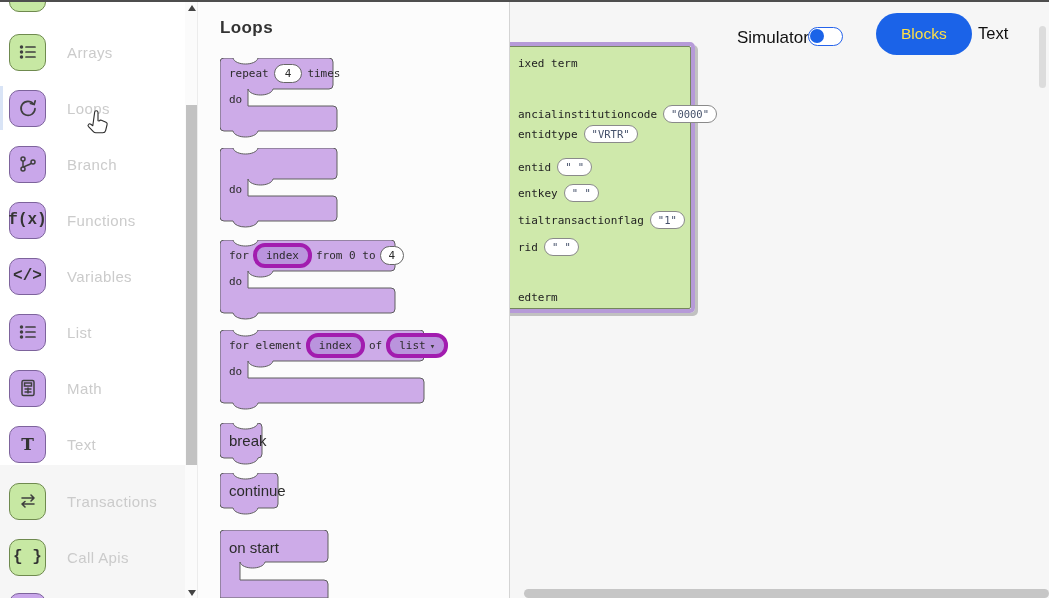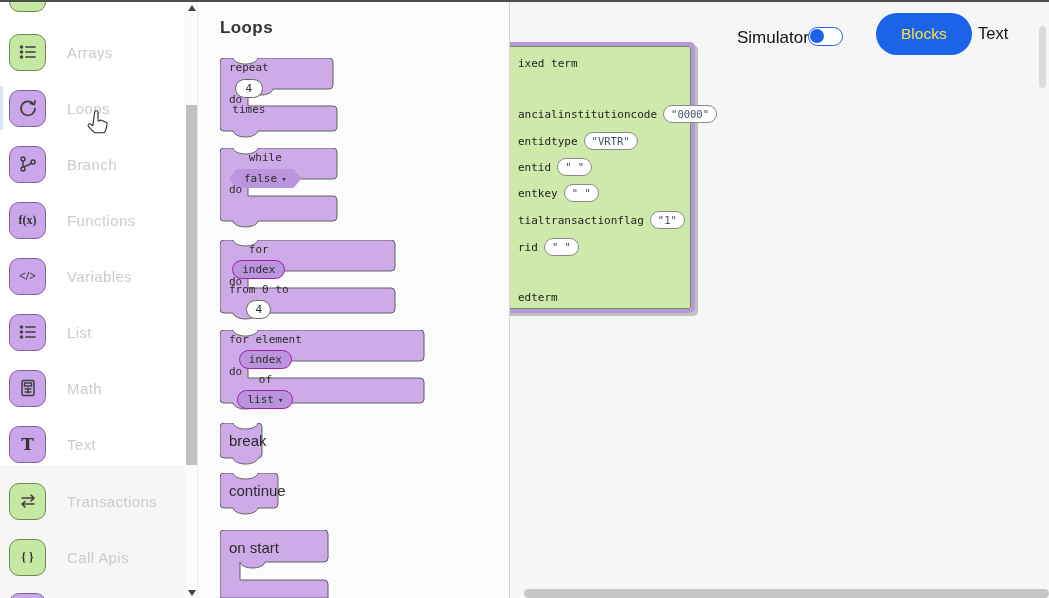--- a/index.html
+++ b/index.html
@@ -9,40 +9,40 @@
   .top-border { position:absolute; top:0; left:0; width:100%; height:2px; background:#4e4e4e; z-index:60; }
 
   
   .sidebar { position:absolute; left:0; top:0; width:185px; height:465px; background:#ffffff; z-index:30; }
   .active-strip { position:absolute; left:0; top:86px; width:3px; height:44px; background:#d9e4f6; }
   .side-item { position:absolute; left:0; height:38px; display:flex; align-items:center; padding-left:9px; gap:21px; cursor:pointer; }
   .icn { width:37px; height:37px; border-radius:10px; display:flex; align-items:center; justify-content:center; flex:0 0 auto; }
   .icn.green  { background:#c7e8a3; border:1.5px solid #6f8a4f; }
   .icn.purple { background:#c9a7ea; border:1.5px solid #7d639c; }
   .icn svg { display:block; }
-  .glyph { font-family:Liberation Serif, serif; font-size:12px; font-weight:bold; color:#333; }
+  .glyph { font-family:Liberation Mono, monospace; font-size:16px; font-weight:bold; color:#333; }
   .glyph.serif { font-family:"DejaVu Serif", serif; font-size:17px; }
   .side-label { font-size:15px; color:#cbcbcb; letter-spacing:0.4px; }
 
   
   .flyout { position:absolute; left:185px; top:0; width:325px; height:598px; background:#fcfcfc; border-right:1px solid #d4d4d4; z-index:20; }
   .fly-track { position:absolute; left:0; top:0; width:13px; height:598px; background:#fbfbfb; border-right:1px solid #ececec; }
   .fly-thumb { position:absolute; left:1px; top:105px; width:11px; height:360px; background:#c2c2c2; }
   .fly-arrow-up { position:absolute; left:3px; top:5px; width:0; height:0; border-left:4px solid transparent; border-right:4px solid transparent; border-bottom:6px solid #444; }
   .fly-arrow-down { position:absolute; left:3px; bottom:2px; width:0; height:0; border-left:4px solid transparent; border-right:4px solid transparent; border-top:6px solid #444; }
   .fly-title { position:absolute; left:35px; top:18px; font-size:17px; font-weight:bold; color:#333; letter-spacing:0.4px; }
 
   .blk { position:absolute; left:35px; }
   .blk svg path { fill:#cdabe8; stroke:#5f5f5f; stroke-width:1; }
   .b-row { position:absolute; top:3px; left:9px; height:25px; display:flex; align-items:center; gap:5px;
-           font-family:"DejaVu Sans Mono", monospace; font-size:11px; color:#2b2b2b; white-space:nowrap;flex-direction:column; }
+           font-family:"DejaVu Sans Mono", monospace; font-size:11px; color:#2b2b2b; white-space:nowrap; }
   .b-do  { position:absolute; top:35px; left:9px; font-family:"DejaVu Sans Mono", monospace; font-size:11px; color:#2b2b2b; }
   .b-lbl { position:absolute; top:9px; left:9px; font-family:Liberation Sans, sans-serif; font-size:15px; color:#2b2b2b; }
   .num-pill { background:#ffffff; border:1px solid #666; border-radius:12px; padding:2px 10px; font-size:11px; }
-  .var-pill { background:#ba94dd; border:1px solid #a21caf; border-radius:12px; padding:2px 9px; font-size:11px; }
+  .var-pill { background:#ba94dd; border:4px solid #a21caf; border-radius:12px; padding:2px 9px; font-size:11px; }
   .hex-pill { background:#bb95de; padding:3px 15px; font-size:11px;
               clip-path:polygon(11% 0,89% 0,100% 50%,89% 100%,11% 100%,0 50%); }
   .caret::after { content:"▾"; font-size:9px; margin-left:4px; color:#3a3a3a; }
 
   
   .canvas { position:absolute; left:510px; top:0; width:539px; height:486px; background:#f6f6f6; overflow:hidden; z-index:10; }
   .g-wrap { position:absolute; left:-9px; top:42px; width:194px; border:4px solid #b69ad8; border-radius:5px;
             box-shadow:3px 3px 0 rgba(70,70,70,0.3); }
   .g-inner { background:#cfe9ab; border:1px solid #74865c; border-radius:2px; height:263px; position:relative;
              font-family:"DejaVu Sans Mono", monospace; font-size:11px; color:#222; }
@@ -71,21 +71,21 @@
 <div class="top-border"></div>
 
 <div class="canvas">
   <div class="g-wrap">
     <div class="g-inner">
       <div class="g-row" style="top:10px">ixed term</div>
       <div class="g-row" style="top:58px">
         <span>ancialinstitutioncode</span>
         <span class="g-pill">"0000"</span>
       </div>
-      <div class="g-row" style="top:85px">
+      <div class="g-row" style="top:78px">
         <span>entidtype</span>
         <span class="g-pill">"VRTR"</span>
       </div>
       <div class="g-row" style="top:111px">
         <span>entid</span>
         <span class="g-pill">" "</span>
       </div>
       <div class="g-row" style="top:137px">
         <span>entkey</span>
         <span class="g-pill">" "</span>
@@ -130,24 +130,20 @@
       <span class="num-pill">4</span>
       <span>times</span>
     </div>
     <div class="b-do">do</div>
   </div>
 
   <div class="blk" style="top:148px">
     <svg width="123" height="82" viewBox="0 0 123 82">
         <path d="M4,0 H13 C15,8 36,8 38,0 H113 A4,4 0 0 1 117,4 V27 A4,4 0 0 1 113,31 H53 C51,39 30,39 28,31 V48 H113 A4,4 0 0 1 117,52 V69 A4,4 0 0 1 113,73 H38 C36,81 15,81 13,73 H4 A4,4 0 0 1 0,69 V4 A4,4 0 0 1 4,0 Z"></path>
       </svg>
-    <div class="b-row">
-      <span>while</span>
-      <span class="hex-pill caret">false</span>
-    </div>
     <div class="b-do">do</div>
   </div>
 
   <div class="blk" style="top:240px">
     <svg width="181" height="82" viewBox="0 0 181 82">
         <path d="M4,0 H13 C15,8 36,8 38,0 H171 A4,4 0 0 1 175,4 V27 A4,4 0 0 1 171,31 H53 C51,39 30,39 28,31 V48 H171 A4,4 0 0 1 175,52 V69 A4,4 0 0 1 171,73 H38 C36,81 15,81 13,73 H4 A4,4 0 0 1 0,69 V4 A4,4 0 0 1 4,0 Z"></path>
       </svg>
     <div class="b-row" style="gap:4px">
       <span>for</span>
       <span class="var-pill">index</span>

